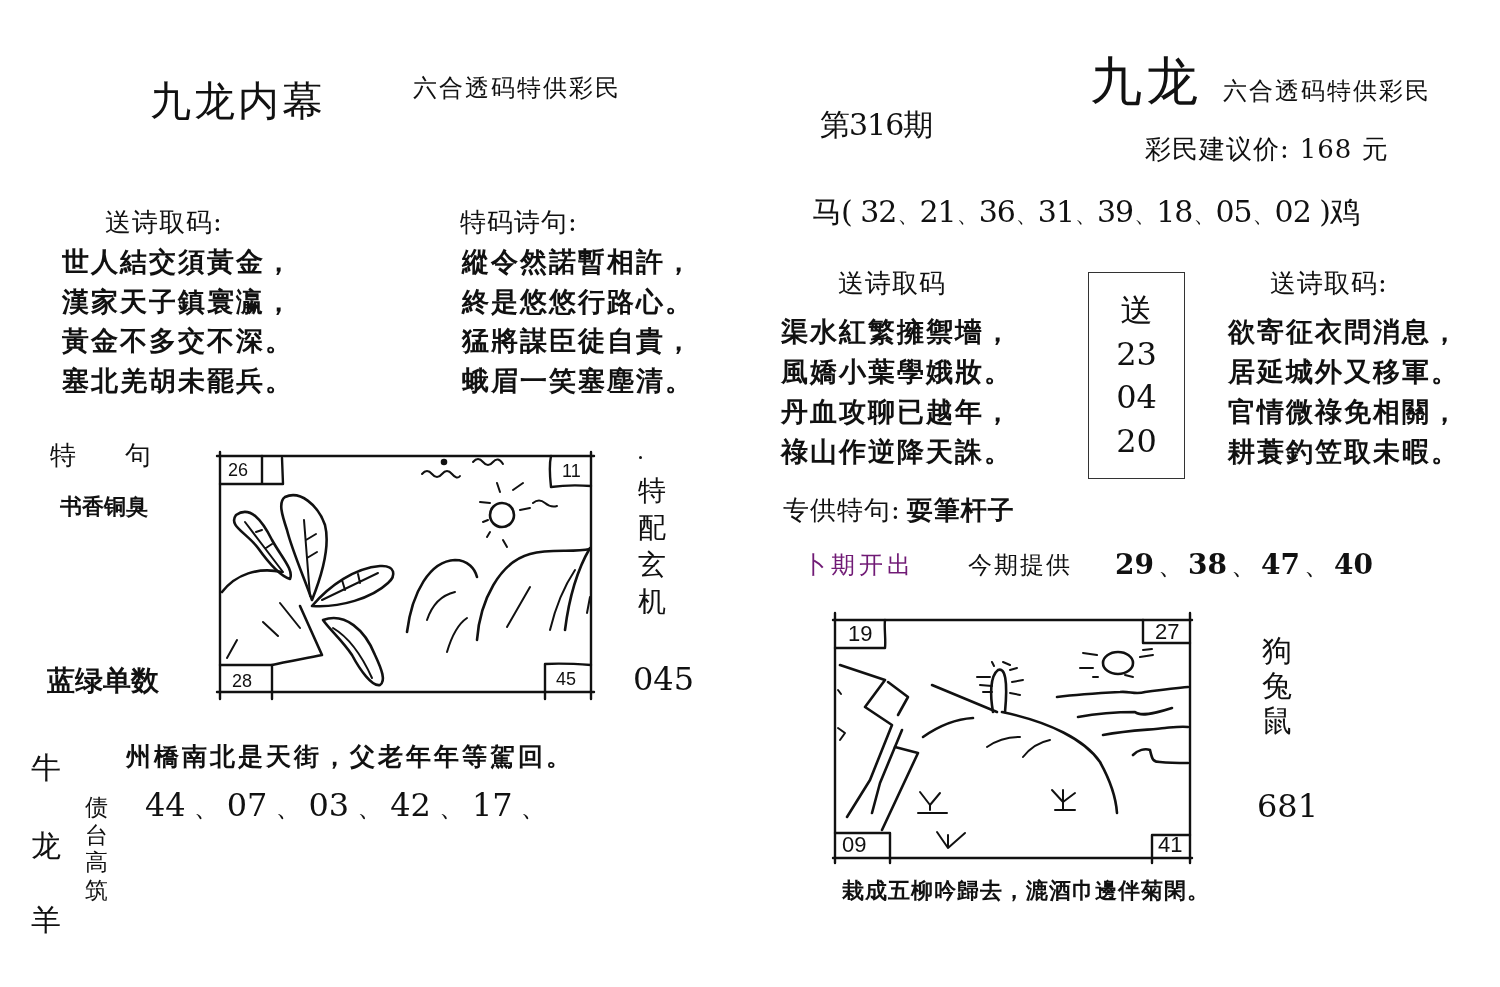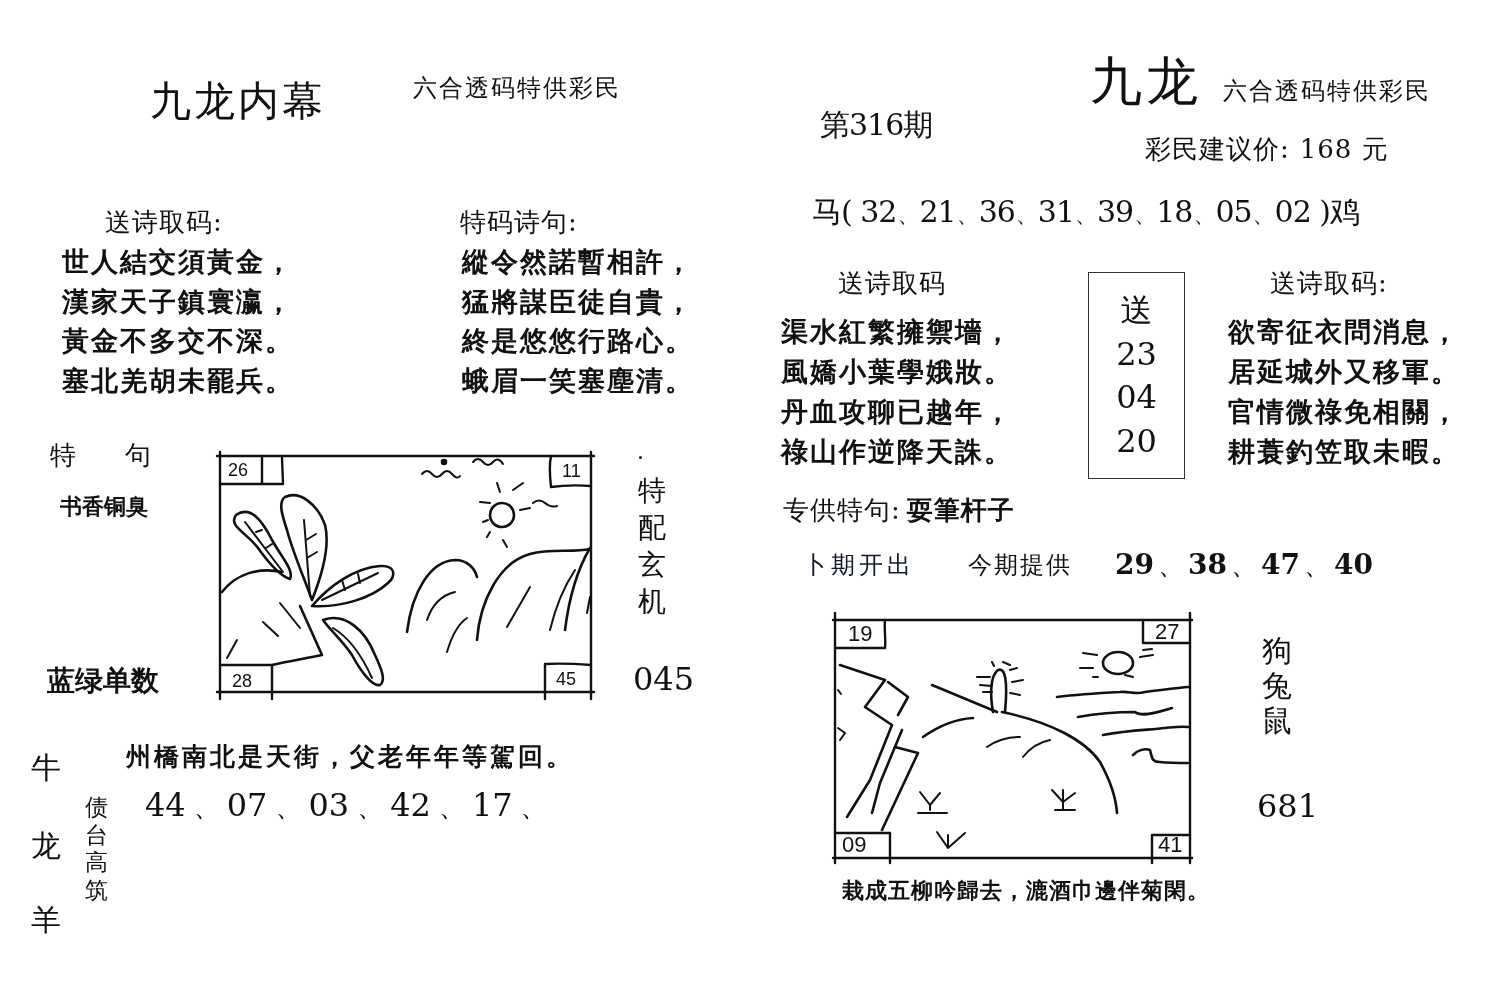--- a/index.html
+++ b/index.html
@@ -57,21 +57,21 @@
   #r-horse .s{margin:0 1px;font-size:22px;}
   #r-h1{left:838px;top:269px;font-size:26px;line-height:28px;letter-spacing:1px;}
   #r-h2{left:1270px;top:269px;font-size:26px;line-height:28px;letter-spacing:1px;}
   #r-poem1{left:781px;top:312px;}
   #r-poem2{left:1228px;top:312px;}
   #r-poem1 div,#r-poem2 div{height:40px;line-height:40px;}
   #r-box{left:1088px;top:272px;width:97px;height:207px;border:1.6px solid #333;box-sizing:border-box;padding-top:16px;text-align:center;font-size:32px;line-height:43.5px;}
   #r-box div{height:43.5px;}
   #r-special{left:755px;top:496px;font-size:26px;line-height:28px;letter-spacing:1px;margin-left:28px;}
   #r-special .val{font-weight:bold;margin-left:6px;}
-  #r-last-lbl{left:803px;top:551px;font-size:24px;line-height:28px;letter-spacing:4px;color:#0f172a;}
+  #r-last-lbl{left:803px;top:551px;font-size:24px;line-height:28px;letter-spacing:4px;color:#701a75;}
   #r-prov-lbl{left:968px;top:551px;font-size:24px;line-height:28px;letter-spacing:2px;}
   #r-prov{left:1115px;top:549px;font-size:28px;line-height:32px;font-weight:bold;}
   #r-prov .sep{font-weight:normal;margin:0 4px;}
   #r-caption{left:842px;top:877px;font-size:22px;line-height:26px;letter-spacing:1px;font-weight:bold;}
   #r-vert{left:1262px;top:633px;font-size:30px;line-height:35px;}
   #r-vert div{height:35px;}
   #r-681{left:1257px;top:789px;font-size:32px;line-height:34px;}
 
   
   #footer{left:442px;top:937px;font-family:"Liberation Sans",sans-serif;font-size:31px;line-height:36px;font-weight:bold;letter-spacing:1px;}
@@ -159,22 +159,22 @@
     <div>世人結交須黃金，</div>
     <div>漢家天子鎮寰瀛，</div>
     <div>黃金不多交不深。</div>
     <div>塞北羌胡未罷兵。</div>
   </div>
 
 
   <div class="abs" id="l-h2">特码诗句:</div>
   <div class="abs poem" id="l-poem2">
     <div>縱令然諾暫相許，</div>
+    <div>終是悠悠行路心。</div>
     <div>猛將謀臣徒自貴，</div>
-    <div>終是悠悠行路心。</div>
     <div>蛾眉一笑塞塵清。</div>
   </div>
 
   <div class="abs" id="l-tj-a">特</div>
   <div class="abs" id="l-tj-b">句</div>
   <div class="abs" id="l-phrase">书香铜臭</div>
   <div class="abs" id="l-color">蓝绿单数</div>
 
   <div class="abs cn" id="lc-tl">26</div>
   <div class="abs cn" id="lc-tr">11</div>

